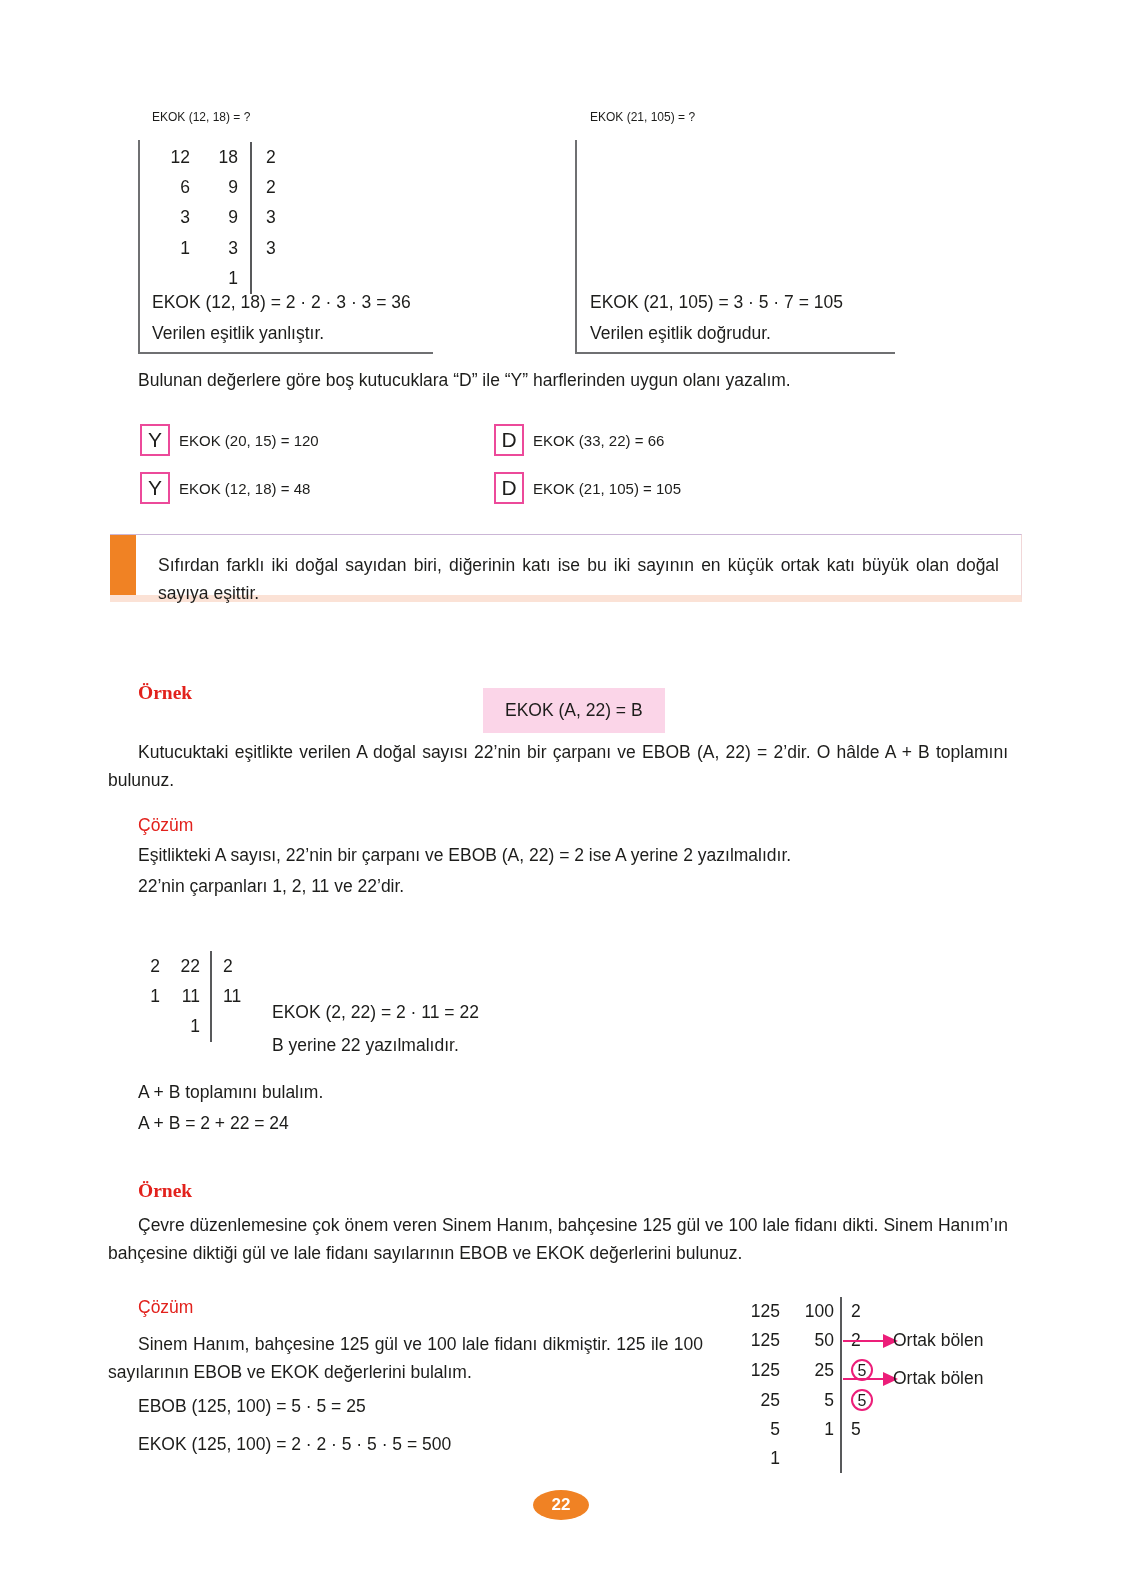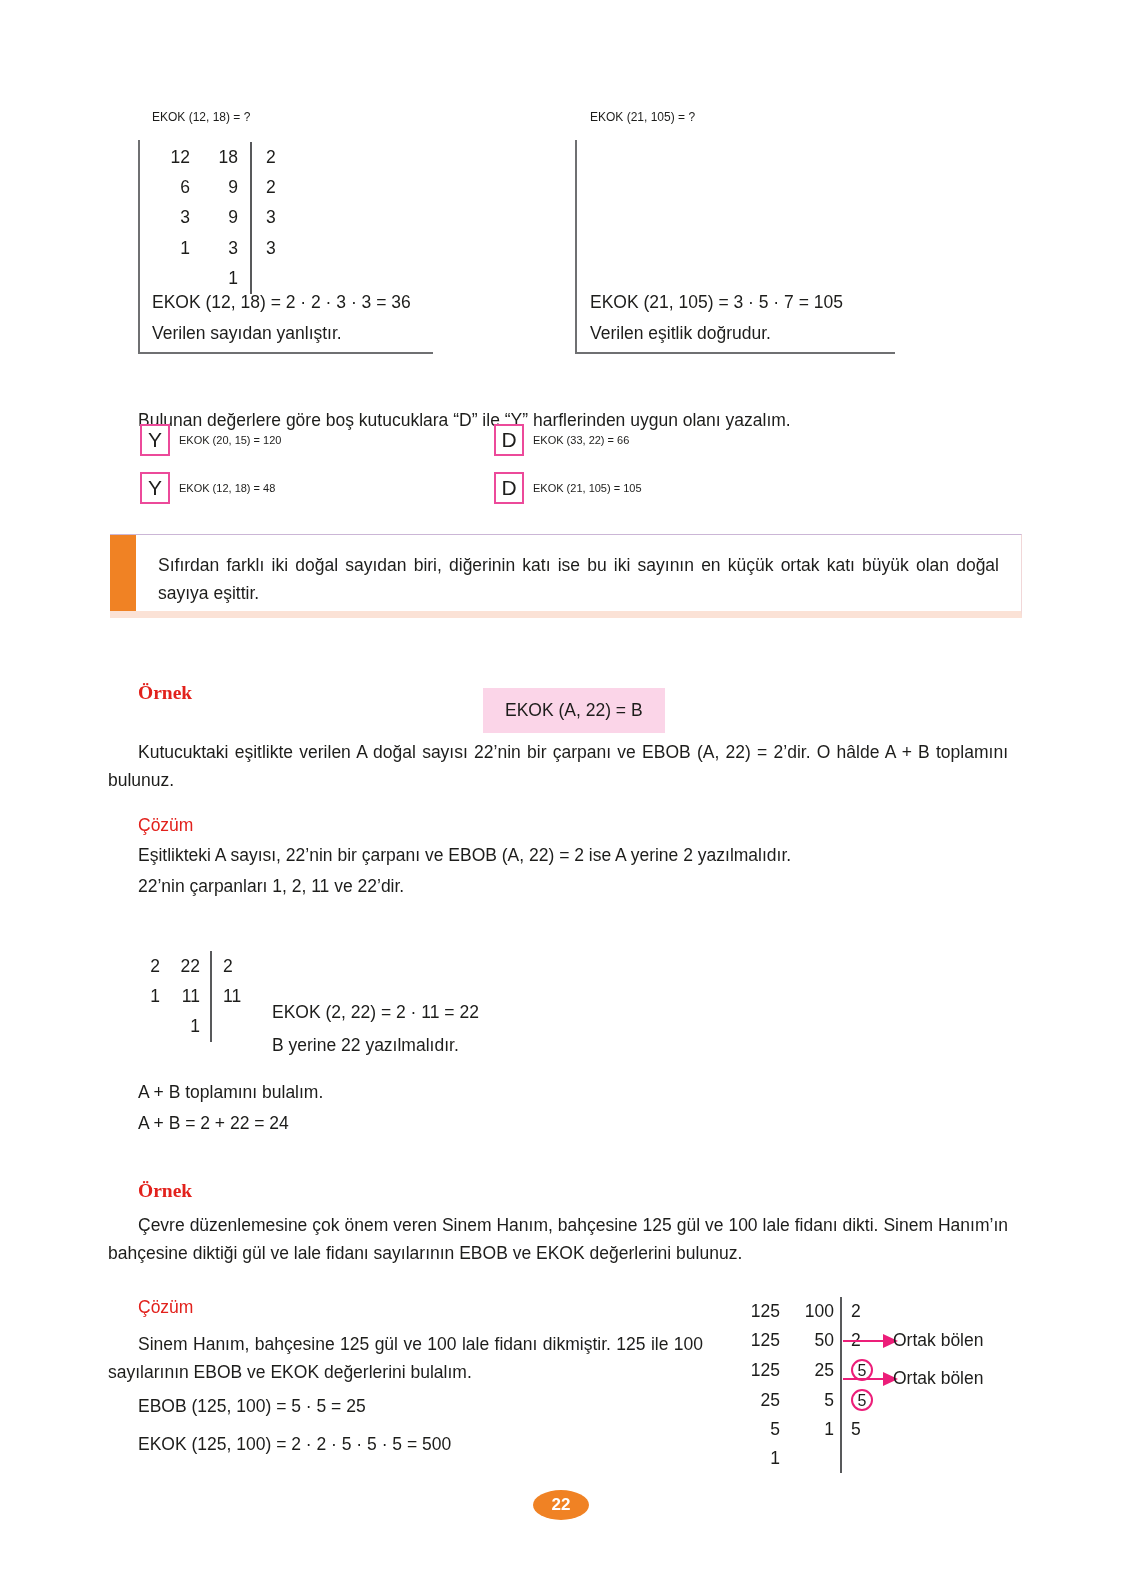--- a/index.html
+++ b/index.html
@@ -75,21 +75,21 @@
     box-sizing: border-box;
     display: flex;
     align-items: center;
     justify-content: center;
     font-size: 21px;
     color: #1d1d1b;
     background: #ffffff;
   }
   .dy-label {
     margin-left: 9px;
-    font-size: 11px;
+    font-size: 15px;
     color: #1d1d1b;
     white-space: pre;
   }
 
   
   .info-box {
     position: absolute;
     box-sizing: border-box;
     background: #ffffff;
     border-top: 1.5px solid #cbb6d6;
@@ -239,30 +239,30 @@
       <div class="c c3">3</div>
     </div>
     <div class="row">
       <div class="c c1"></div>
       <div class="c c2">1</div>
       <div class="c c3"></div>
     </div>
   </div>
 
   <div class="panel-line" style="left:152px; top:292px;">EKOK (12, 18) = 2 · 2 · 3 · 3 = 36</div>
-  <div class="panel-line" style="left:152px; top:323px;">Verilen sayıdan yanlıştır.</div>
+  <div class="panel-line" style="left:152px; top:323px;">Verilen eşitlik yanlıştır.</div>
 
   <div class="panel-title" style="left:590px; top:110px;">EKOK (21, 105) = ?</div>
   <div class="panel" style="left:575px; top:140px; width:320px; height:214px;"></div>
 
 
   <div class="panel-line" style="left:590px; top:292px;">EKOK (21, 105) = 3 · 5 · 7 = 105</div>
   <div class="panel-line" style="left:590px; top:323px;">Verilen eşitlik doğrudur.</div>
 
-  <div class="line" style="left:138px; top:370px;margin-top:40px;">Bulunan değerlere göre boş kutucuklara “D” ile “Y” harflerinden uygun olanı yazalım.</div>
+  <div class="line" style="left:138px; top:370px;">Bulunan değerlere göre boş kutucuklara “D” ile “Y” harflerinden uygun olanı yazalım.</div>
 
   <div class="dy-item" style="left:140px; top:424px;">
     <div class="dy-box">Y</div>
     <div class="dy-label">EKOK (20, 15) = 120</div>
   </div>
 
   <div class="dy-item" style="left:494px; top:424px;">
     <div class="dy-box">D</div>
     <div class="dy-label">EKOK (33, 22) = 66</div>
   </div>
@@ -270,21 +270,21 @@
   <div class="dy-item" style="left:140px; top:472px;">
     <div class="dy-box">Y</div>
     <div class="dy-label">EKOK (12, 18) = 48</div>
   </div>
 
   <div class="dy-item" style="left:494px; top:472px;">
     <div class="dy-box">D</div>
     <div class="dy-label">EKOK (21, 105) = 105</div>
   </div>
 
-  <div class="info-box" style="left:110px; top:534px; width:912px; height:84px;">
+  <div class="info-box" style="left:110px; top:534px; width:912px; height:68px;">
     <div class="info-bar"></div>
     <div class="info-body">Sıfırdan farklı iki doğal sayıdan biri, diğerinin katı ise bu iki sayının en küçük ortak katı büyük olan doğal sayıya eşittir.</div>
   </div>
 
   <div class="h-ornek" style="left:138px; top:682px;">Örnek</div>
 
   <div class="chip" style="left:483px; top:688px;">EKOK (A, 22) = B</div>
 
   <div class="para" style="left:108px; top:738px; width:900px; text-indent:30px;">Kutucuktaki eşitlikte verilen A doğal sayısı 22’nin bir çarpanı ve EBOB (A, 22) = 2’dir. O hâlde A + B toplamını bulunuz.</div>
 

